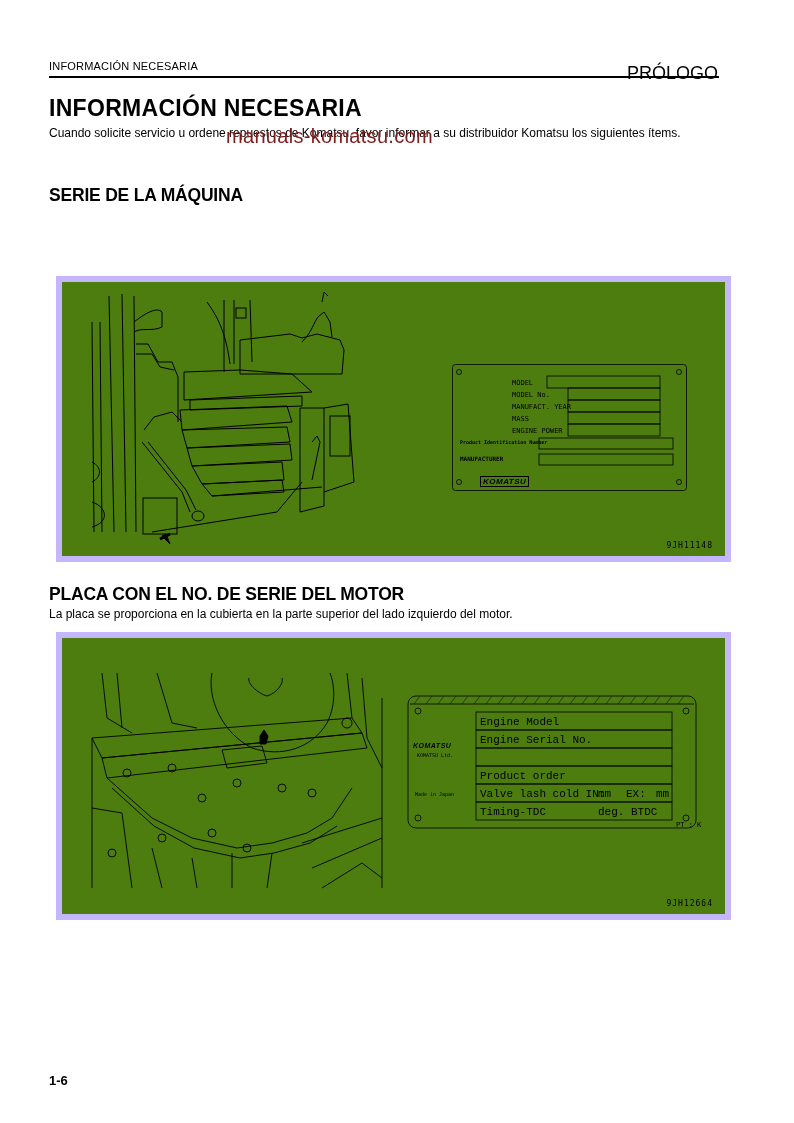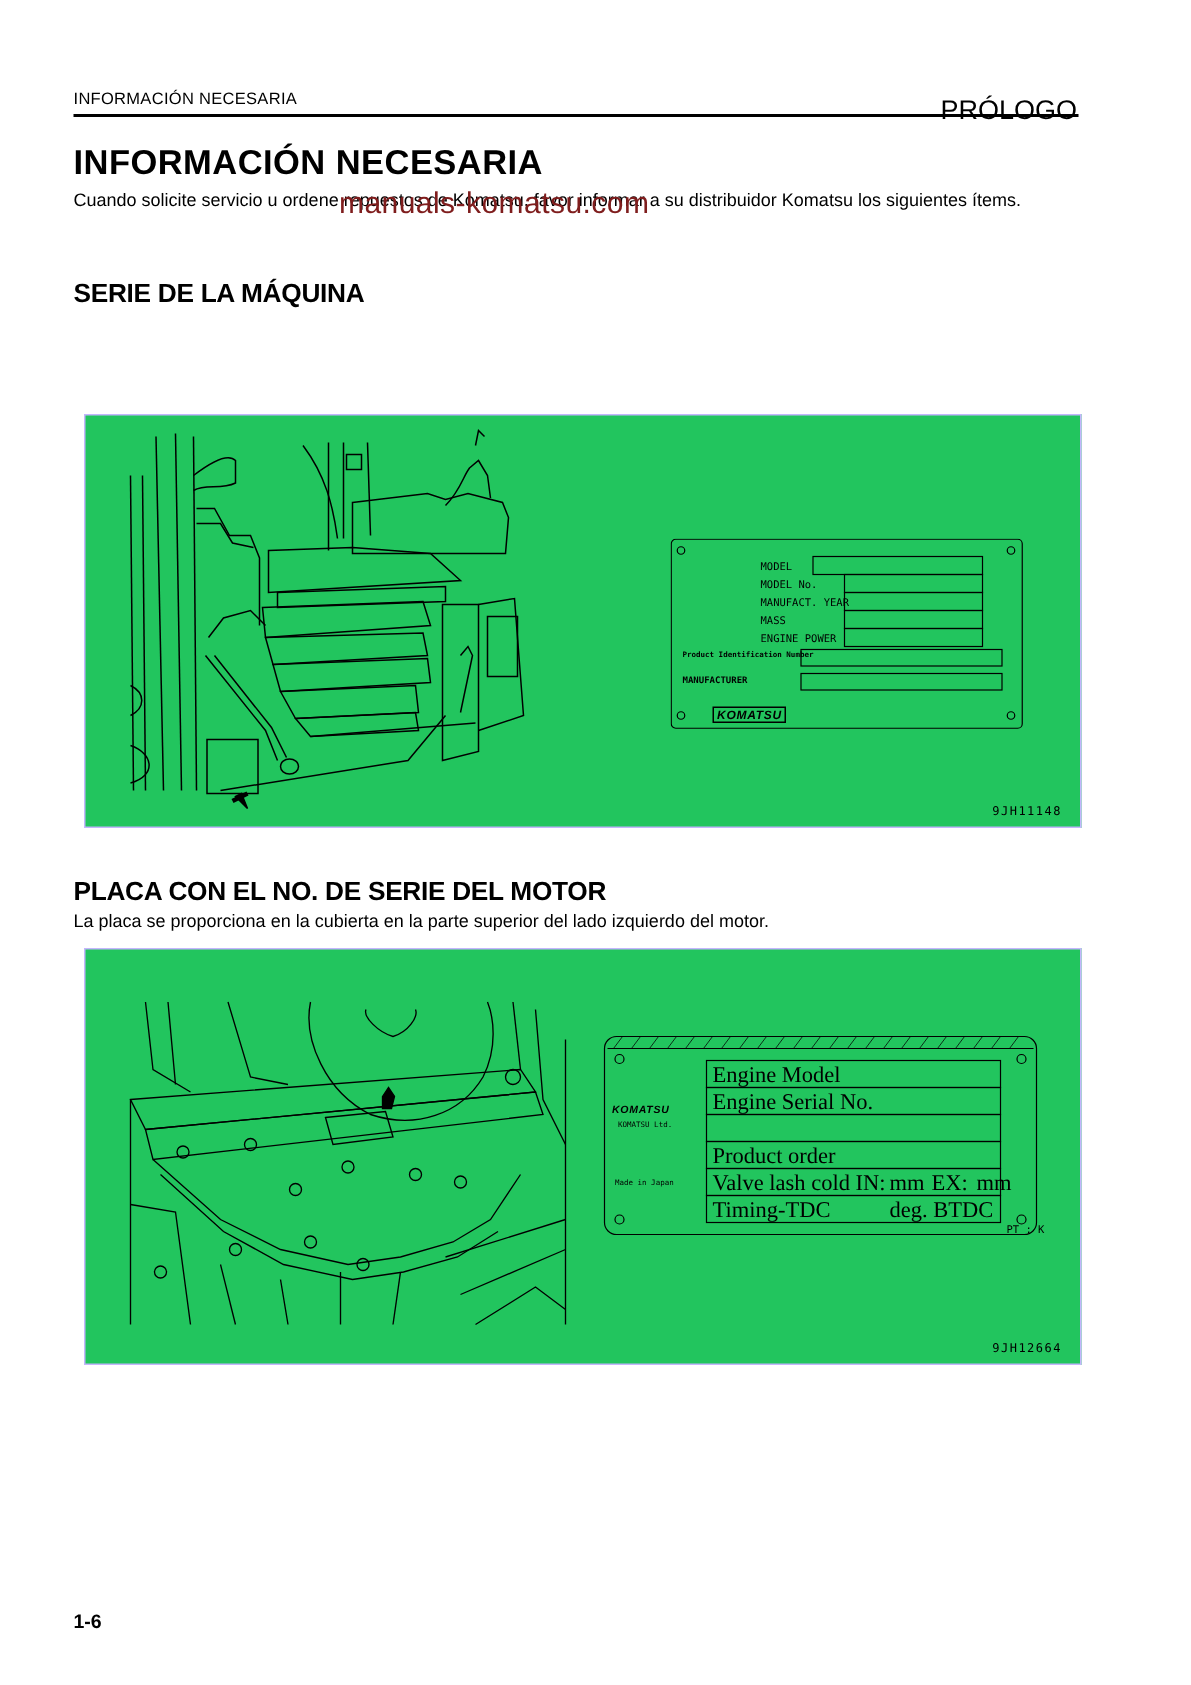--- a/index.html
+++ b/index.html
@@ -6,21 +6,21 @@
     body { width: 794px; height: 1123px; position: relative; overflow: hidden; font-family: "Liberation Sans", sans-serif; color: #000; }
     .abs { position: absolute; }
     .hdr-left { left: 49px; top: 60px; font-size: 11px; letter-spacing: 0.2px; }
     .hdr-right { right: 76px; top: 63px; font-size: 18px; }
     .hdr-rule { left: 49px; top: 76px; width: 670px; height: 2px; background: #000; }
     .h1 { left: 49px; top: 95px; font-size: 23px; font-weight: bold; letter-spacing: 0.3px; }
     .p { font-size: 12px; line-height: 16px; }
     .intro { left: 49px; top: 125px; width: 680px; }
     .watermark { left: 226px; top: 125px; font-size: 20px; color: #7f1d1d; letter-spacing: 0.3px; }
     .h2 { left: 49px; font-size: 17.5px; font-weight: bold; line-height: 23px; letter-spacing: -0.2px; }
-    .figbox { border: 1px solid #c4b5fd; background: #22c55e; }
+    .figbox { border: 6px solid #c4b5fd; background: #4d7c0f; }
     .fig-code { font-size: 8px; letter-spacing: 1px; font-family: "DejaVu Sans Mono", monospace; }
     .page-num { left: 49px; top: 1073px; font-size: 13px; font-weight: bold; }
   </style>
 </head>
 <body>
 
 <div class="abs hdr-left">INFORMACIÓN NECESARIA</div>
 <div class="abs hdr-right">PRÓLOGO</div>
 <div class="abs hdr-rule"></div>
 
@@ -183,21 +183,21 @@
     <rect x="70" y="36" width="196" height="18"></rect>
     <rect x="70" y="54" width="196" height="18"></rect>
     <rect x="70" y="72" width="196" height="18"></rect>
     <rect x="70" y="90" width="196" height="18"></rect>
     <rect x="70" y="108" width="196" height="18"></rect>
   </svg>
   <div class="abs" style="left:351px; top:104px; font-size:7px; font-weight:bold; font-style:italic; letter-spacing:0.5px;">KOMATSU</div>
   <div class="abs" style="left:355px; top:114px; font-size:5px; font-family:'DejaVu Sans Mono', monospace;">KOMATSU Ltd.</div>
   <div class="abs" style="left:353px; top:153px; font-size:5px; font-family:'DejaVu Sans Mono', monospace;">Made in Japan</div>
 
-  <div class="abs" style="left:418px; top:75px; font-size:15px; line-height:18px; font-family:Liberation Serif, serif; width:194px;">
+  <div class="abs" style="left:418px; top:75px; font-size:11px; line-height:18px; font-family:Liberation Mono, monospace; width:194px;">
     <div>Engine Model</div>
     <div>Engine Serial No.</div>
     <div style="height:18px;"></div>
     <div>Product order</div>
     <div style="position:relative;">
       <span>Valve lash cold  IN:</span>
       <span style="position:absolute; left:118px;">mm</span>
       <span style="position:absolute; left:146px;">EX:</span>
       <span style="position:absolute; left:176px;">mm</span>
     </div>

